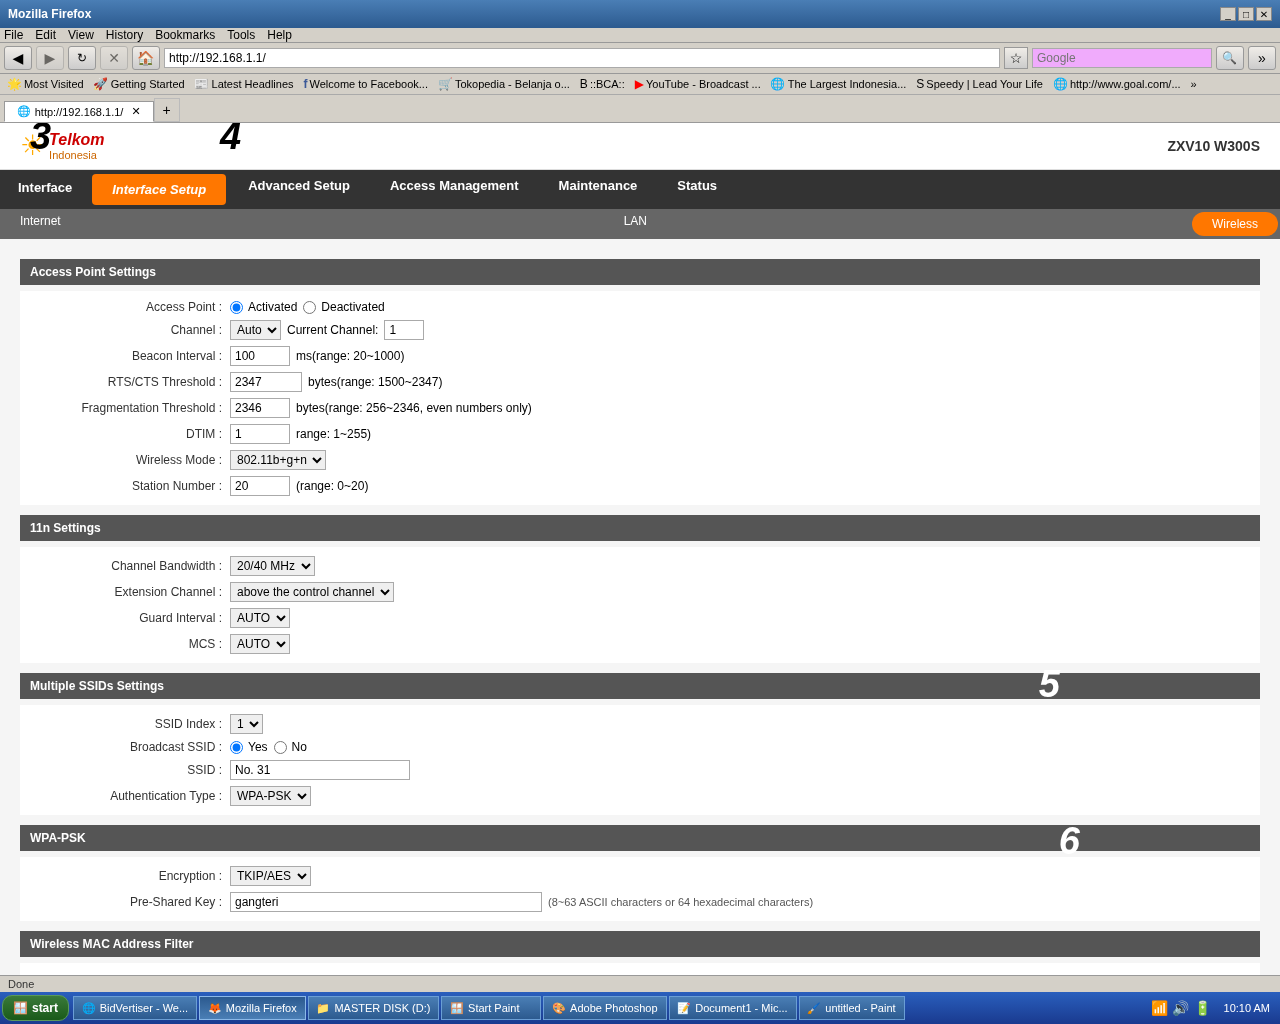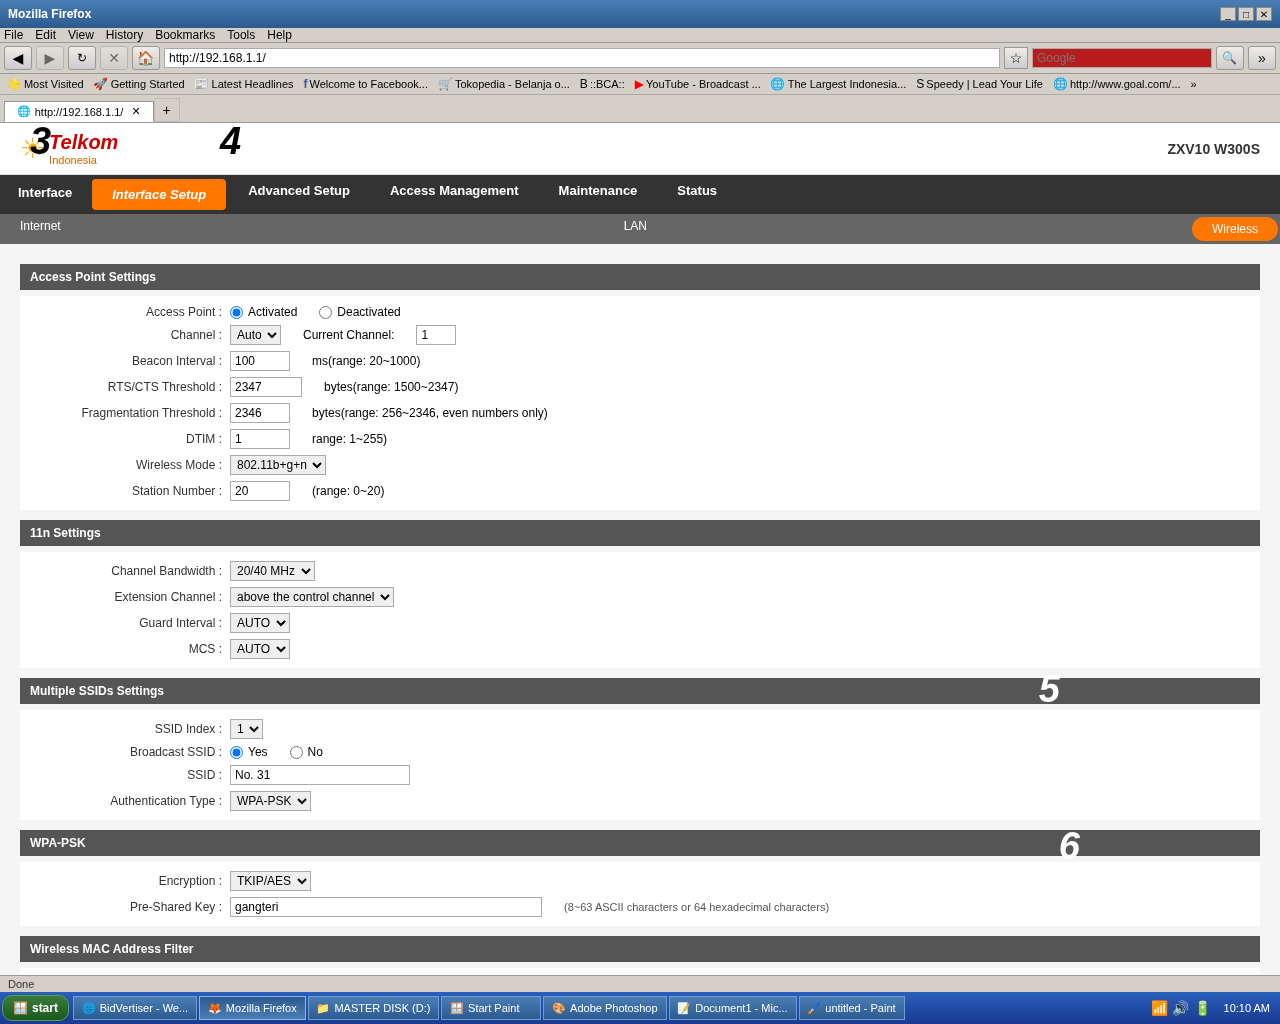--- a/index.html
+++ b/index.html
@@ -51,21 +51,21 @@
       height: 22px;
       border: 1px solid #7f9db9;
       background: white;
       padding: 2px 6px;
       font-size: 12px;
     }
     .search-bar {
       width: 180px;
       height: 22px;
       border: 1px solid #7f9db9;
-      background: #b91c1c;
+      background: #f0abfc;
       padding: 2px 6px;
       font-size: 12px;
     }
     .star-btn {
       width: 24px; height: 22px;
       background: linear-gradient(to bottom, #f0ede8, #ccc);
       border: 1px solid #999;
       cursor: pointer;
       font-size: 14px;
       display: flex; align-items: center; justify-content: center;
@@ -199,21 +199,21 @@
     .settings-label {
       text-align: right;
       width: 200px;
       min-width: 200px;
       padding-right: 8px;
       color: #333;
     }
     .settings-value {
       display: flex;
       align-items: center;
-      gap: 22px;
+      gap: 6px;
       flex: 1;
     }
     input[type="text"], input[type="password"] {
       border: 1px solid #aaa;
       padding: 2px 4px;
       font-size: 12px;
       height: 20px;
     }
     select {
       border: 1px solid #aaa;
@@ -395,21 +395,21 @@
   </div>
 
   <div class="page-wrapper">
     <div class="router-content">
 
       <div class="router-header">
         <div class="logo-area">
           <div style="display:flex;align-items:center;gap:4px">
             <div style="color:#ffaa00;font-size:28px;line-height:1">☀</div>
             <div>
-              <div style="color:#cc0000;font-size:20px;font-weight:bold;font-style:italic">Telkom</div>
+              <div style="color:#cc0000;font-size:16px;font-weight:bold;font-style:italic">Telkom</div>
               <div style="color:#cc6600;font-size:11px">Indonesia</div>
             </div>
           </div>
         </div>
         <div style="font-size:14px;font-weight:bold;color:#333">ZXV10 W300S</div>
       </div>
 
       <div class="nav-tabs-main" style="position:relative">
 
         <div style="position:absolute;left:30px;top:-55px;font-size:38px;font-weight:bold;font-style:italic;z-index:5;pointer-events:none">3</div>

